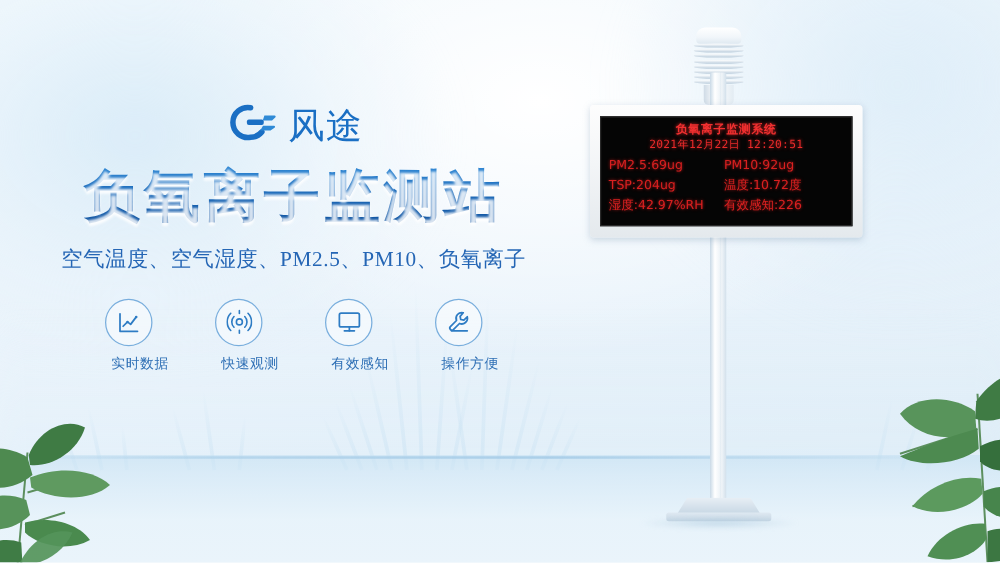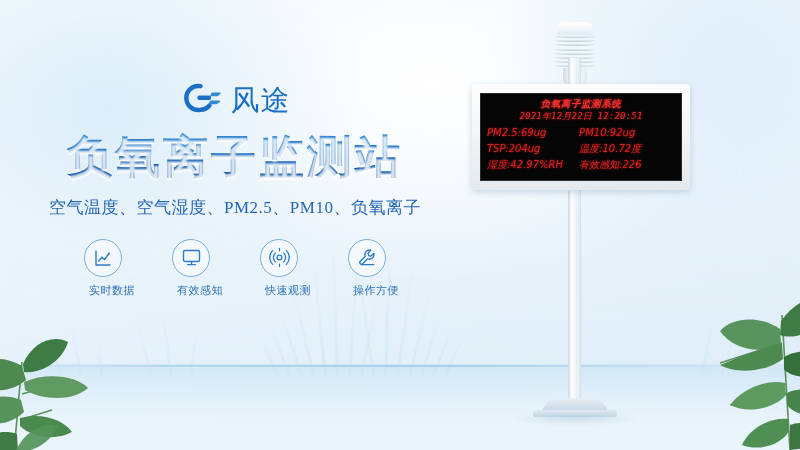--- a/index.html
+++ b/index.html
@@ -133,21 +133,21 @@
   .feature-label {
     margin-top: 6px;
     font-size: 11px;
     color: #2e6fb5;
     letter-spacing: .5px;
     white-space: nowrap;
     font-family: "DejaVu Sans", "Liberation Sans", sans-serif;
   }
 
   
-  .station { position: absolute; left: 0; top: 0; width: 680px; height: 450px; pointer-events: none; font-style: italic; }
+  .station { position: absolute; left: 0; top: 0; width: 680px; height: 450px; pointer-events: none; }
 
   .pole {
     position: absolute;
     left: 568px; top: 58px;
     width: 13px; height: 352px;
     background: linear-gradient(to right, #c9d9e6 0%, #ffffff 30%, #ffffff 58%, #d2e0eb 100%);
     border-radius: 2px;
     pointer-events: auto;
   }
   .pole-shadow {
@@ -319,40 +319,40 @@
               <path d="M3 3 v14 h14"></path>
               <path d="M5.5 13 L9 9.5 L11.5 11.5 L16 5.5"></path>
               <circle cx="9" cy="9.5" r="1" fill="#2e7cc4" stroke="none"></circle>
               <circle cx="16" cy="5.5" r="1" fill="#2e7cc4" stroke="none"></circle>
             </svg>
           </div>
           <div class="feature-label">实时数据</div>
         </div>
         <div class="feature">
           <div class="feature-circle">
-            <svg width="21" height="19" viewBox="0 0 21 19" fill="none" stroke="#2e7cc4" stroke-width="1.4" stroke-linejoin="round">
-              <rect x="2.5" y="2.5" width="16" height="11" rx="1.4"></rect>
-              <path d="M6.5 16.6 h8" stroke-linecap="round"></path>
-              <path d="M10.5 13.5 v3.1" stroke-linecap="round"></path>
-            </svg>
-          </div>
-          <div class="feature-label">有效感知</div>
-        </div>
-        <div class="feature">
-          <div class="feature-circle">
             <svg width="21" height="21" viewBox="0 0 21 21" fill="none" stroke="#2e7cc4" stroke-width="1.3" stroke-linecap="round">
               <circle cx="10.5" cy="10.5" r="2.4"></circle>
               <path d="M6.2 6.2 A6.1 6.1 0 0 0 6.2 14.8"></path>
               <path d="M14.8 6.2 A6.1 6.1 0 0 1 14.8 14.8"></path>
               <path d="M3.6 3.6 A9.8 9.8 0 0 0 3.6 17.4"></path>
               <path d="M17.4 3.6 A9.8 9.8 0 0 1 17.4 17.4"></path>
               <path d="M10.5 1.5 v2.3 M10.5 17.2 v2.3"></path>
             </svg>
           </div>
           <div class="feature-label">快速观测</div>
+        </div>
+        <div class="feature">
+          <div class="feature-circle">
+            <svg width="21" height="19" viewBox="0 0 21 19" fill="none" stroke="#2e7cc4" stroke-width="1.4" stroke-linejoin="round">
+              <rect x="2.5" y="2.5" width="16" height="11" rx="1.4"></rect>
+              <path d="M6.5 16.6 h8" stroke-linecap="round"></path>
+              <path d="M10.5 13.5 v3.1" stroke-linecap="round"></path>
+            </svg>
+          </div>
+          <div class="feature-label">有效感知</div>
         </div>
         <div class="feature">
           <div class="feature-circle">
             <svg width="21" height="21" viewBox="0 0 21 21" fill="none" stroke="#2e7cc4" stroke-width="1.4" stroke-linecap="round" stroke-linejoin="round">
               <path d="M13.6 3.2 a4.6 4.6 0 0 0-5.4 6.2 L3.3 14.3 a1.7 1.7 0 0 0 2.4 2.4 l4.9-4.9 a4.6 4.6 0 0 0 6.2-5.4 l-2.7 2.7 -2.5-.5 -.5-2.5 z"></path>
               <path d="M4.2 17.6 h12.6"></path>
             </svg>
           </div>
           <div class="feature-label">操作方便</div>
         </div>

